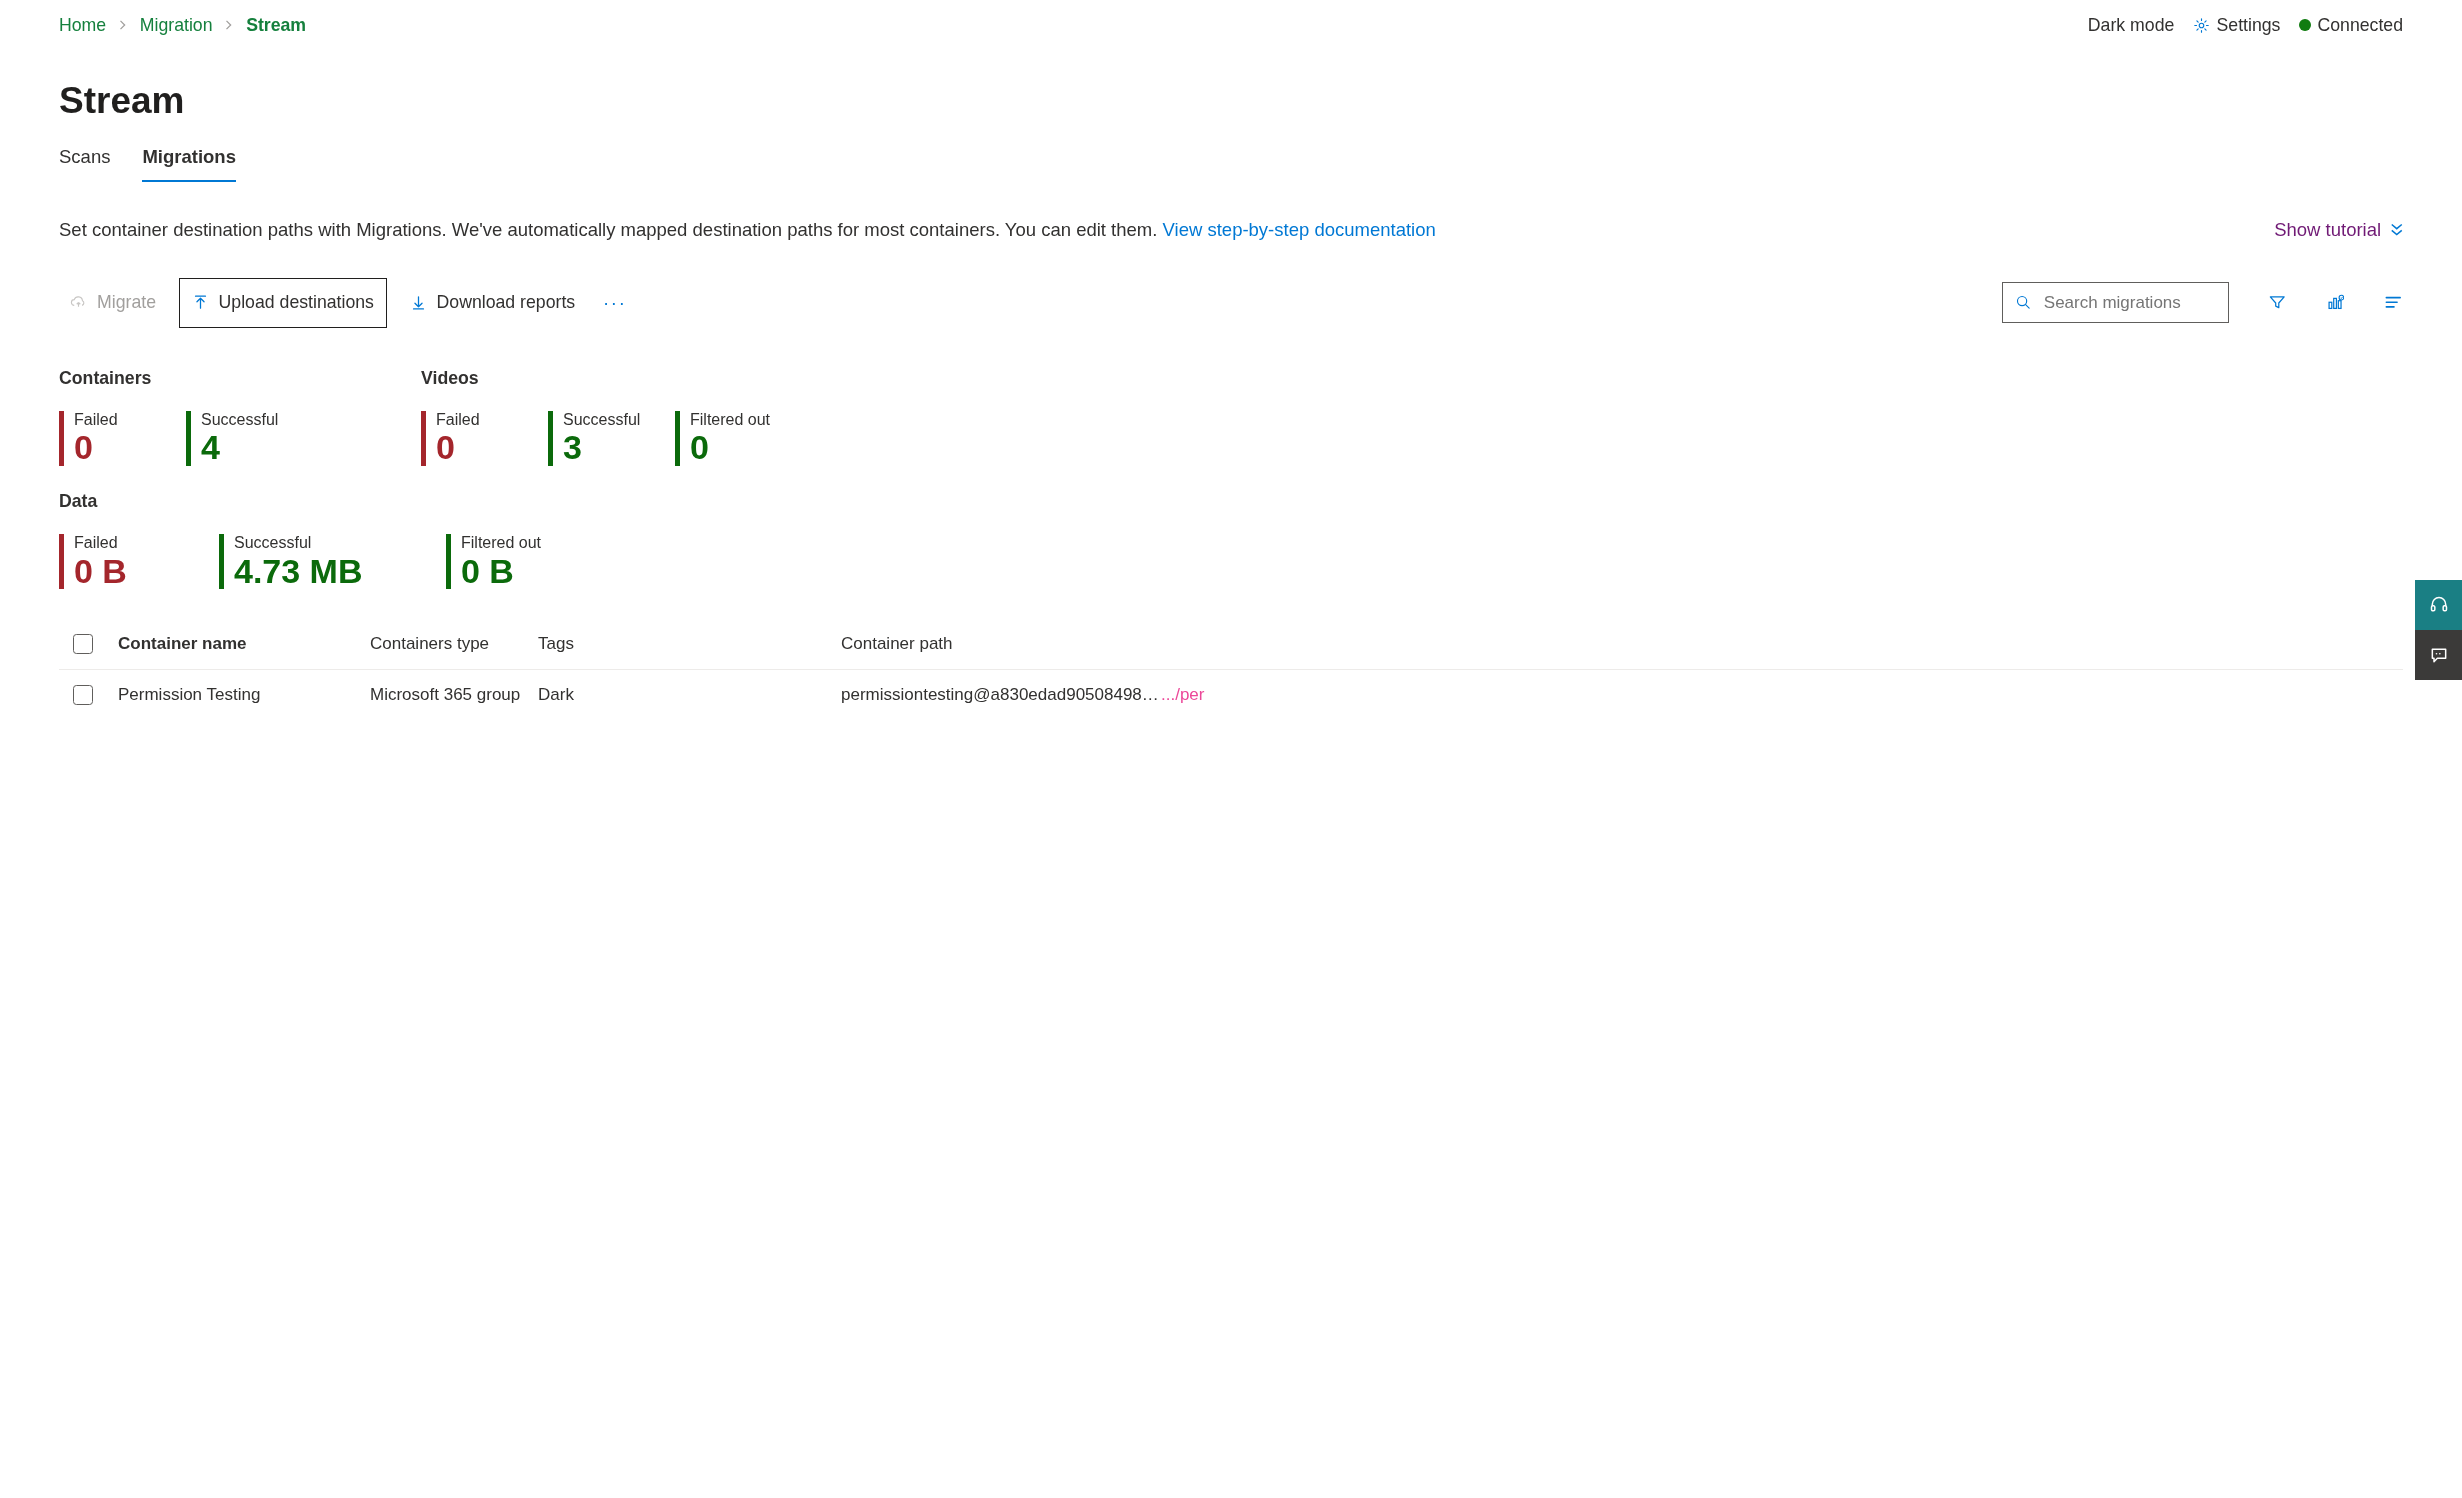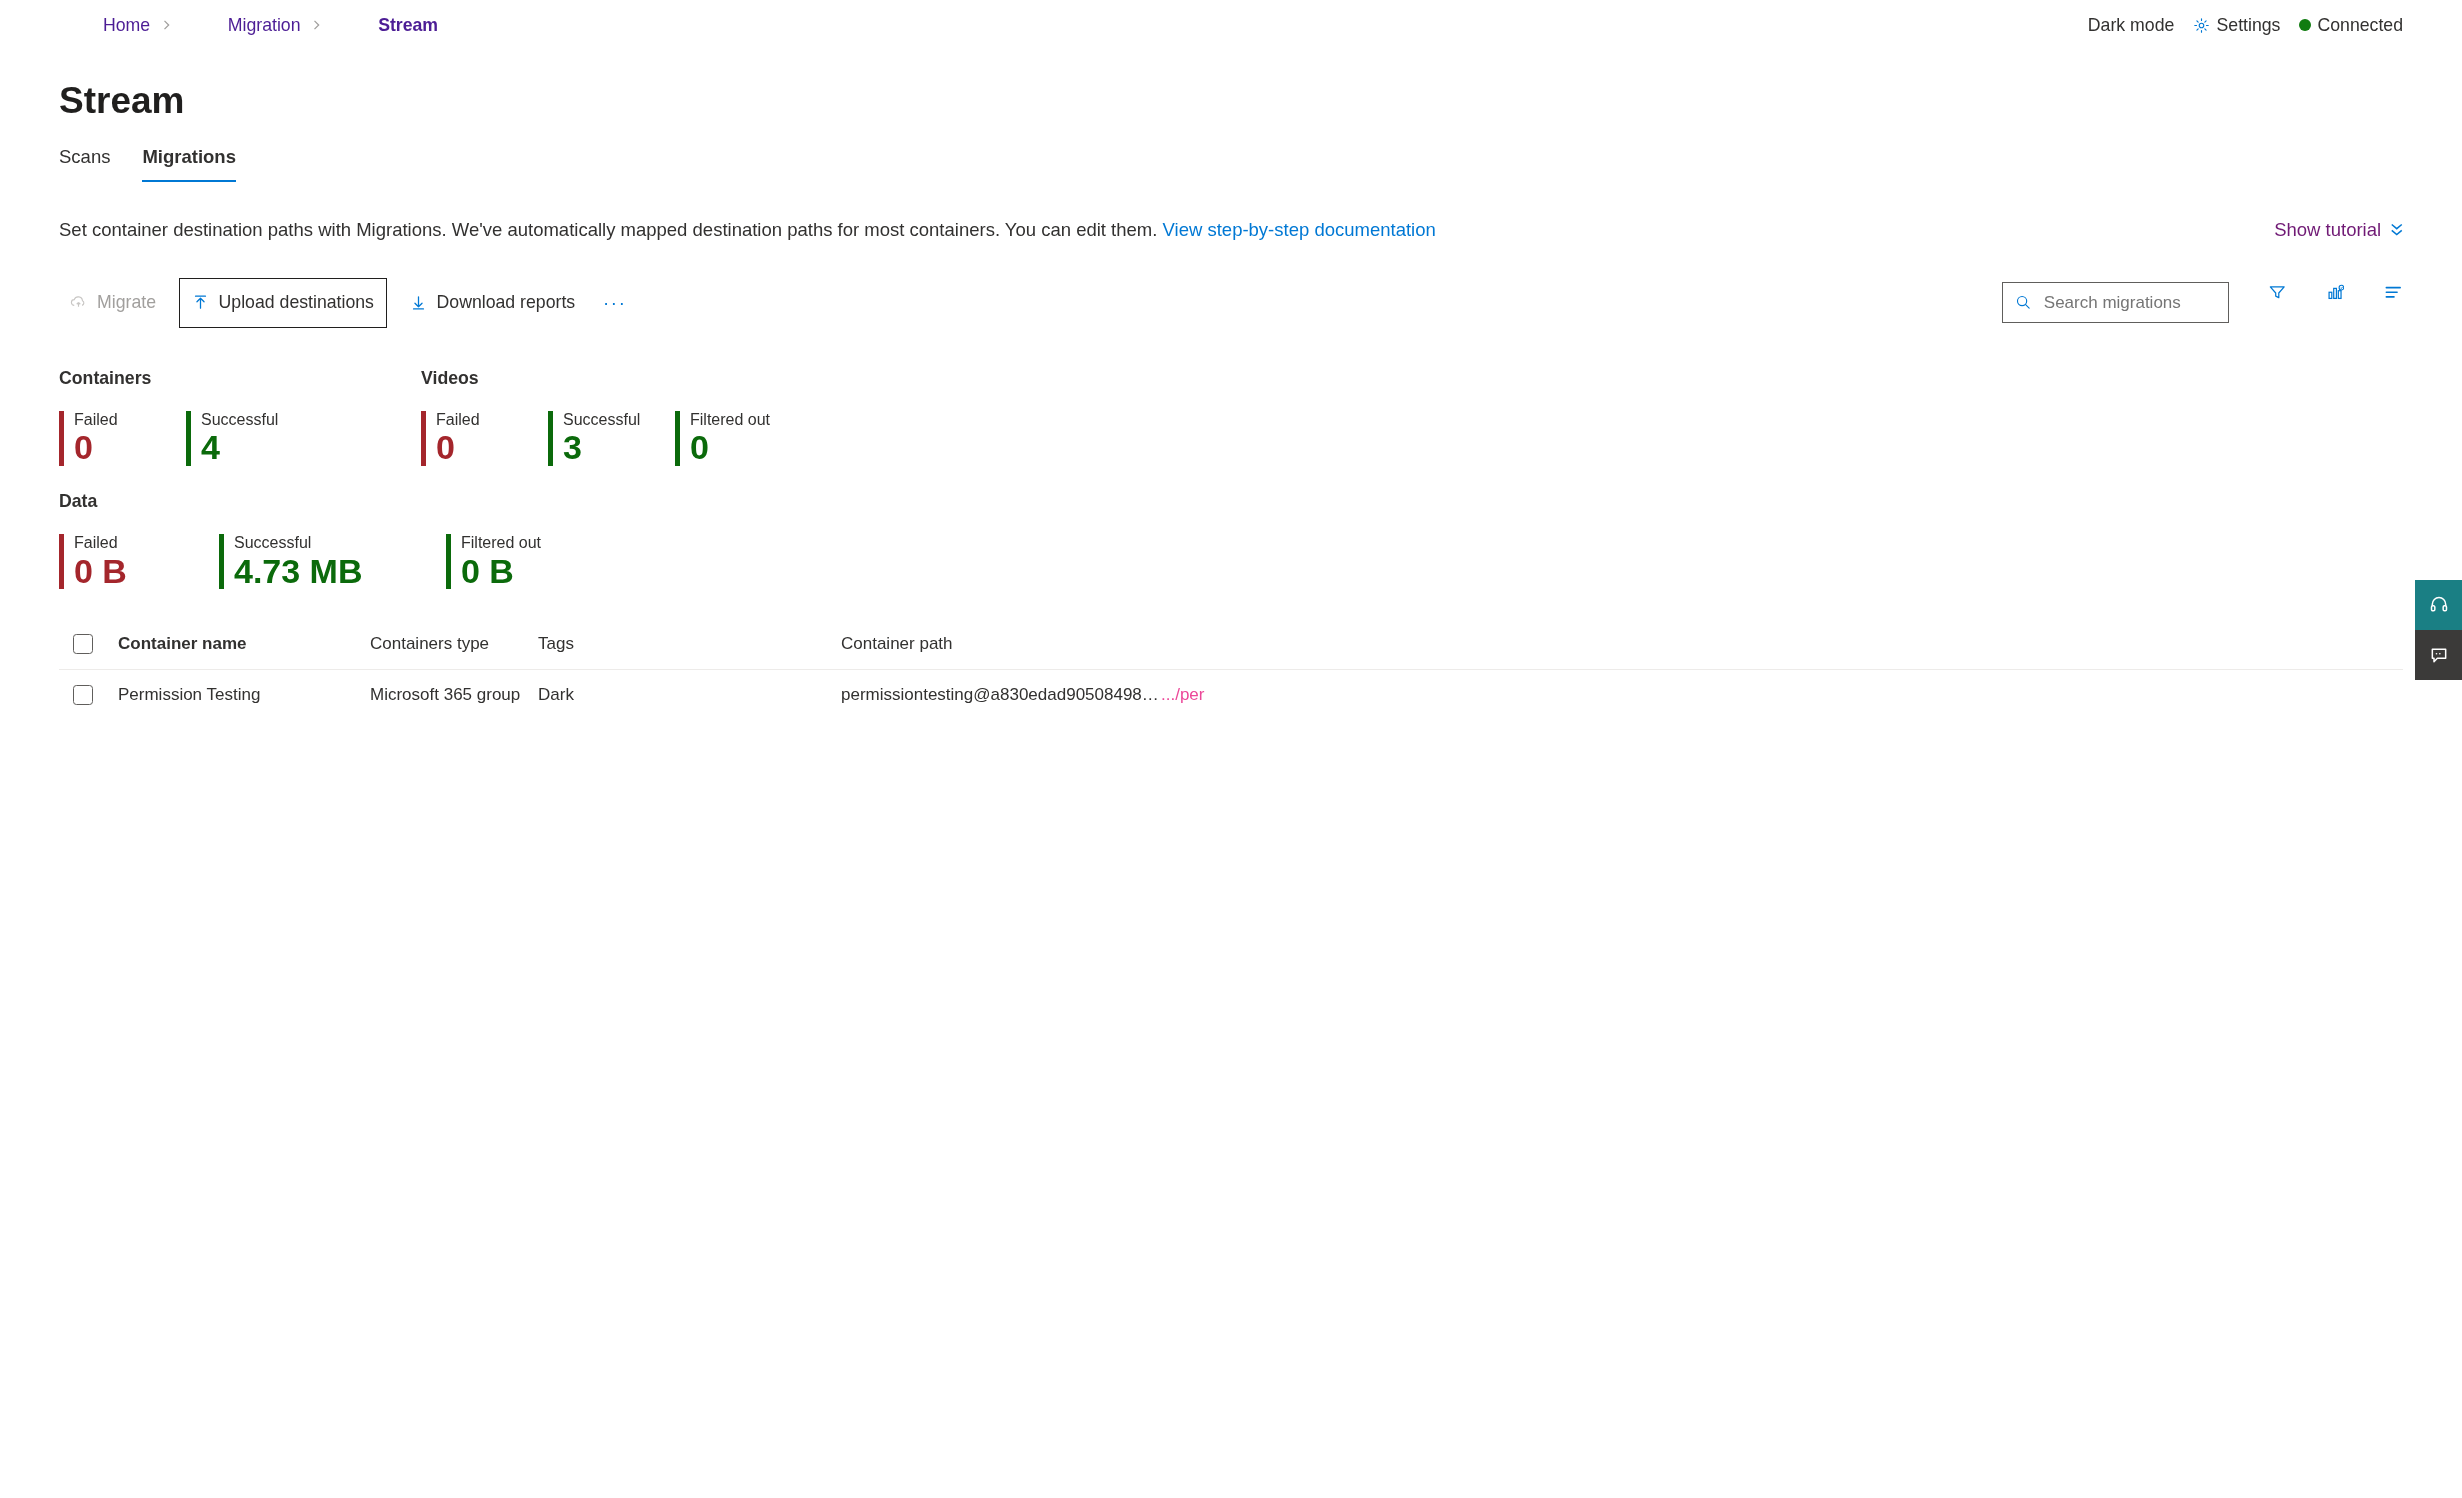--- a/index.html
+++ b/index.html
@@ -24,21 +24,21 @@
     align-items: center;
     height: 34px;
   }
   .breadcrumb {
     display: flex;
     align-items: center;
     font-size: 17.7px;
     color: #605e5c;
     gap: 11.8px;
   }
-  .breadcrumb .crumb { color: #4c1d95; margin-left: 44px; }
+  .breadcrumb .crumb { color: #15803d; }
   .breadcrumb .crumb.current { font-weight: 600; }
   .breadcrumb .chev { color: #a19f9d; font-size: 13.5px; }
   .header-controls {
     display: flex;
     align-items: center;
     gap: 18.5px;
     font-size: 17.7px;
     color: #323130;
   }
   .header-controls .ctrl { display: inline-flex; align-items: center; gap: 6.7px; }
@@ -126,21 +126,21 @@
   }
   .tb-btn.disabled { color: #a19f9d; cursor: default; }
   .tb-btn.boxed { border: 1.7px solid #201f1e; padding: 13.5px 11.8px; text-align: right; }
   .tb-btn .ic { width: 17px; height: 17px; flex: 0 0 auto; }
   .tb-btn .ic.blue svg * { stroke: #0078d4; }
   .overflow-dots { color: #0078d4; font-size: 18.5px; letter-spacing: 1.7px; padding: 0 5px; }
 
   .tb-right {
     margin-left: auto;
     display: flex;
-    align-items: flex-start;
+    align-items: center;
     gap: 38px;
   }
   .search-box {
     display: flex;
     align-items: center;
     gap: 10px;
     border: 0.8px solid #605e5c;
     padding: 8.4px 11.8px;
     width: 227px;
   }

